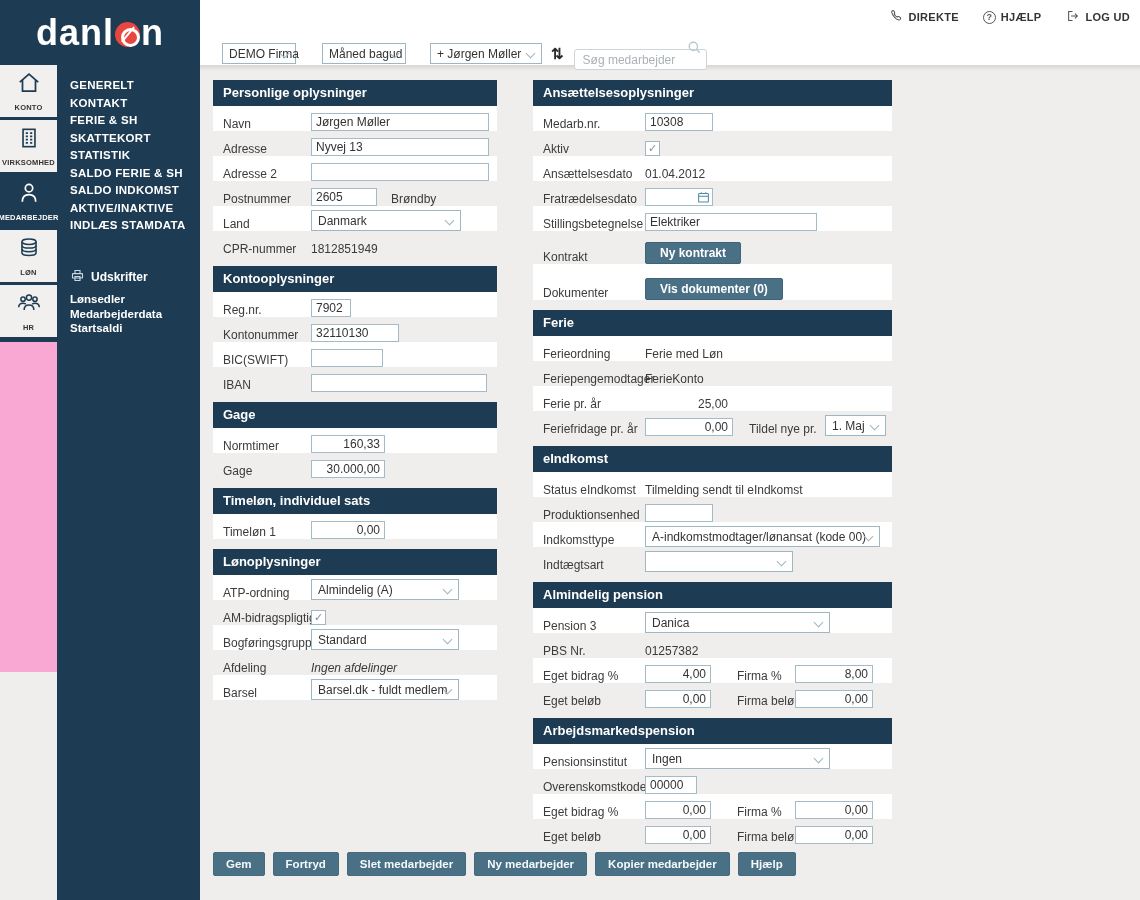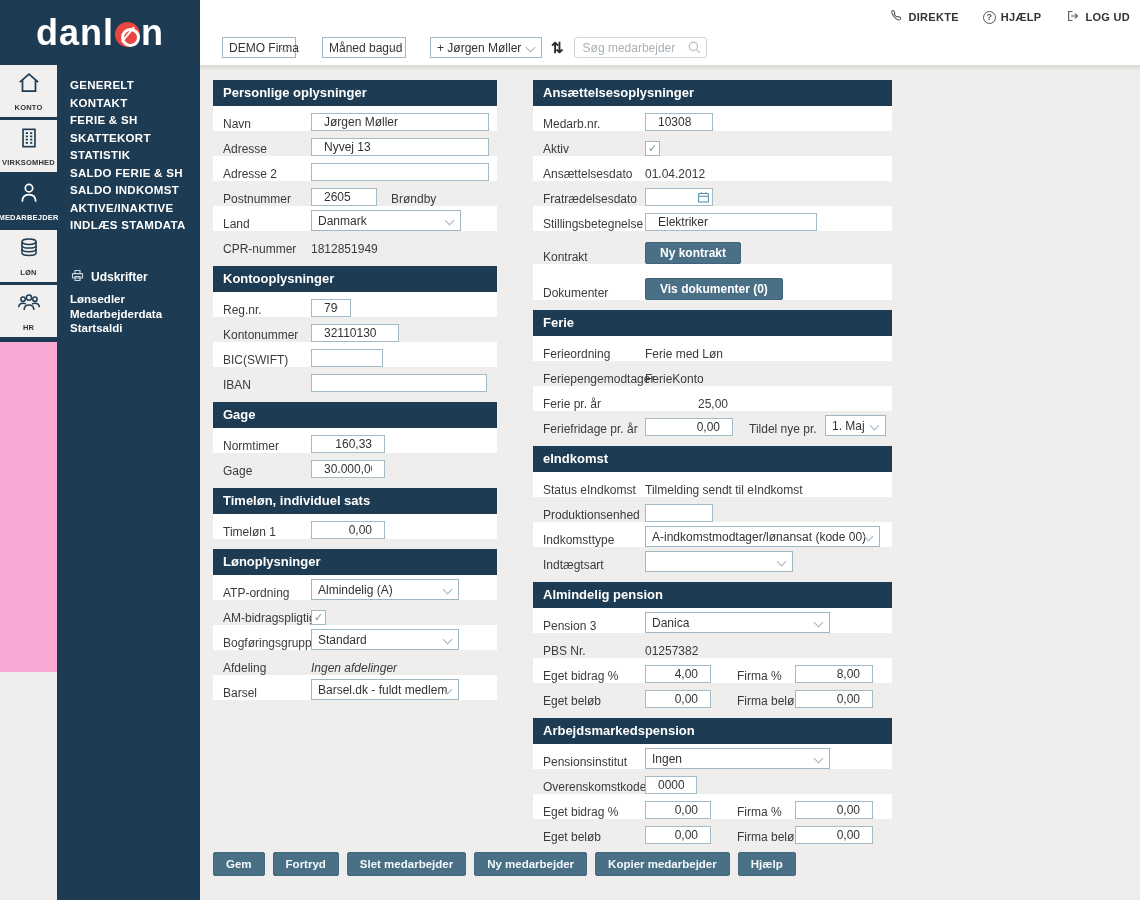--- a/index.html
+++ b/index.html
@@ -36,21 +36,21 @@
   .topbar { position:absolute; left:200px; top:0; width:940px; height:65px; background:#fff; z-index:1; }
   .utility { position:absolute; top:9px; right:10px; display:flex; align-items:center; gap:24px; }
   .u-item { display:flex; align-items:center; gap:5px; font-size:11px; font-weight:bold; color:#333; letter-spacing:.3px; cursor:pointer; }
   .u-item svg { stroke:#555; }
   .help-icon { width:13px; height:13px; border:1.5px solid #555; border-radius:50%; font-size:9px; font-weight:bold; color:#555; display:flex; align-items:center; justify-content:center; }
   .controls { position:absolute; left:22px; top:37px; display:flex; align-items:center; }
   .sel { position:relative; height:21px; border:1px solid #9fb6c3; background:#fff; display:flex; align-items:center; padding:0 20px 0 6px; font-size:12px; color:#333; cursor:pointer; white-space:nowrap; }
   .sel::after { content:""; position:absolute; right:7px; top:6px; width:6px; height:6px; border-right:1.6px solid #9fb6c3; border-bottom:1.6px solid #9fb6c3; transform:rotate(45deg); }
   .sort-glyph { font-size:15px; font-weight:bold; color:#2b2b2b; margin:0 10px 0 9px; cursor:pointer; }
   .search-wrap { position:relative; }
-  .search { width:133px; height:21px; border:1px solid #ccd6da; border-radius:3px; font-size:12px; padding:0 24px 0 8px; color:#555; font-family:"Liberation Sans",sans-serif; }
+  .search { width:133px; height:21px; border:1px solid #ccd6da; border-radius:3px; font-size:12px; padding:0 24px 0 8px; color:#555; font-family:"Liberation Sans",sans-serif;margin-top:12px; }
   .search::placeholder { color:#a9b2b8; }
   .search-ic { position:absolute; right:5px; top:3px; }
 
   
   .content { position:absolute; left:200px; top:65px; width:940px; height:835px; background:#efeeec; }
   .content::before { content:""; position:absolute; left:0; top:0; width:100%; height:6px; background:linear-gradient(#d8d6d3, rgba(216,214,211,0)); }
   .col-left  { position:absolute; left:13px;  top:15px; width:284px; }
   .col-right { position:absolute; left:333px; top:15px; width:359px; }
 
   .panel { margin-bottom:10px; }
@@ -58,21 +58,21 @@
   .pb .row:nth-child(odd)  { background:#fff; }
   .pb .row:nth-child(even) { background:#efeeec; }
   .row { min-height:25px; display:flex; align-items:flex-end; padding:0 6px 0 10px; }
   .lb { font-size:12px; color:#3b3b3b; flex-shrink:0; white-space:nowrap; }
   .col-left  .lb { width:88px; }
   .col-right .lb { width:102px; }
   .lb2 { font-size:12px; color:#3b3b3b; flex-shrink:0; white-space:nowrap; }
   .val { font-size:12px; color:#3b3b3b; }
   .ital { font-style:italic; }
 
-  .ti { height:18px; border:1px solid #a3bac7; background:#fff; font-size:12px; color:#333; padding:0 12px; font-family:"Liberation Sans",sans-serif; }
+  .ti { height:18px; border:1px solid #a3bac7; background:#fff; font-size:12px; color:#333; padding:0 4px; font-family:"Liberation Sans",sans-serif; }
   .num { text-align:right; }
   .cb { width:15px; height:15px; border:1px solid #9fb6c3; background:#fff; display:flex; align-items:center; justify-content:center; font-size:11px; color:#7f8f99; cursor:pointer; }
   .date-wrap { position:relative; display:flex; align-items:center; }
   .date-wrap svg { position:absolute; right:3px; top:3px; }
 
   .w40{width:40px} .w52{width:52px} .w66{width:66px} .w68{width:68px} .w70{width:88px}
   .w72{width:72px} .w74{width:74px} .w78{width:78px} .w80{width:80px} .w148{width:148px}
   .w150{width:150px} .w172{width:172px} .w176{width:176px} .w178{width:178px}
   .w185{width:185px} .w235{width:235px}
 

